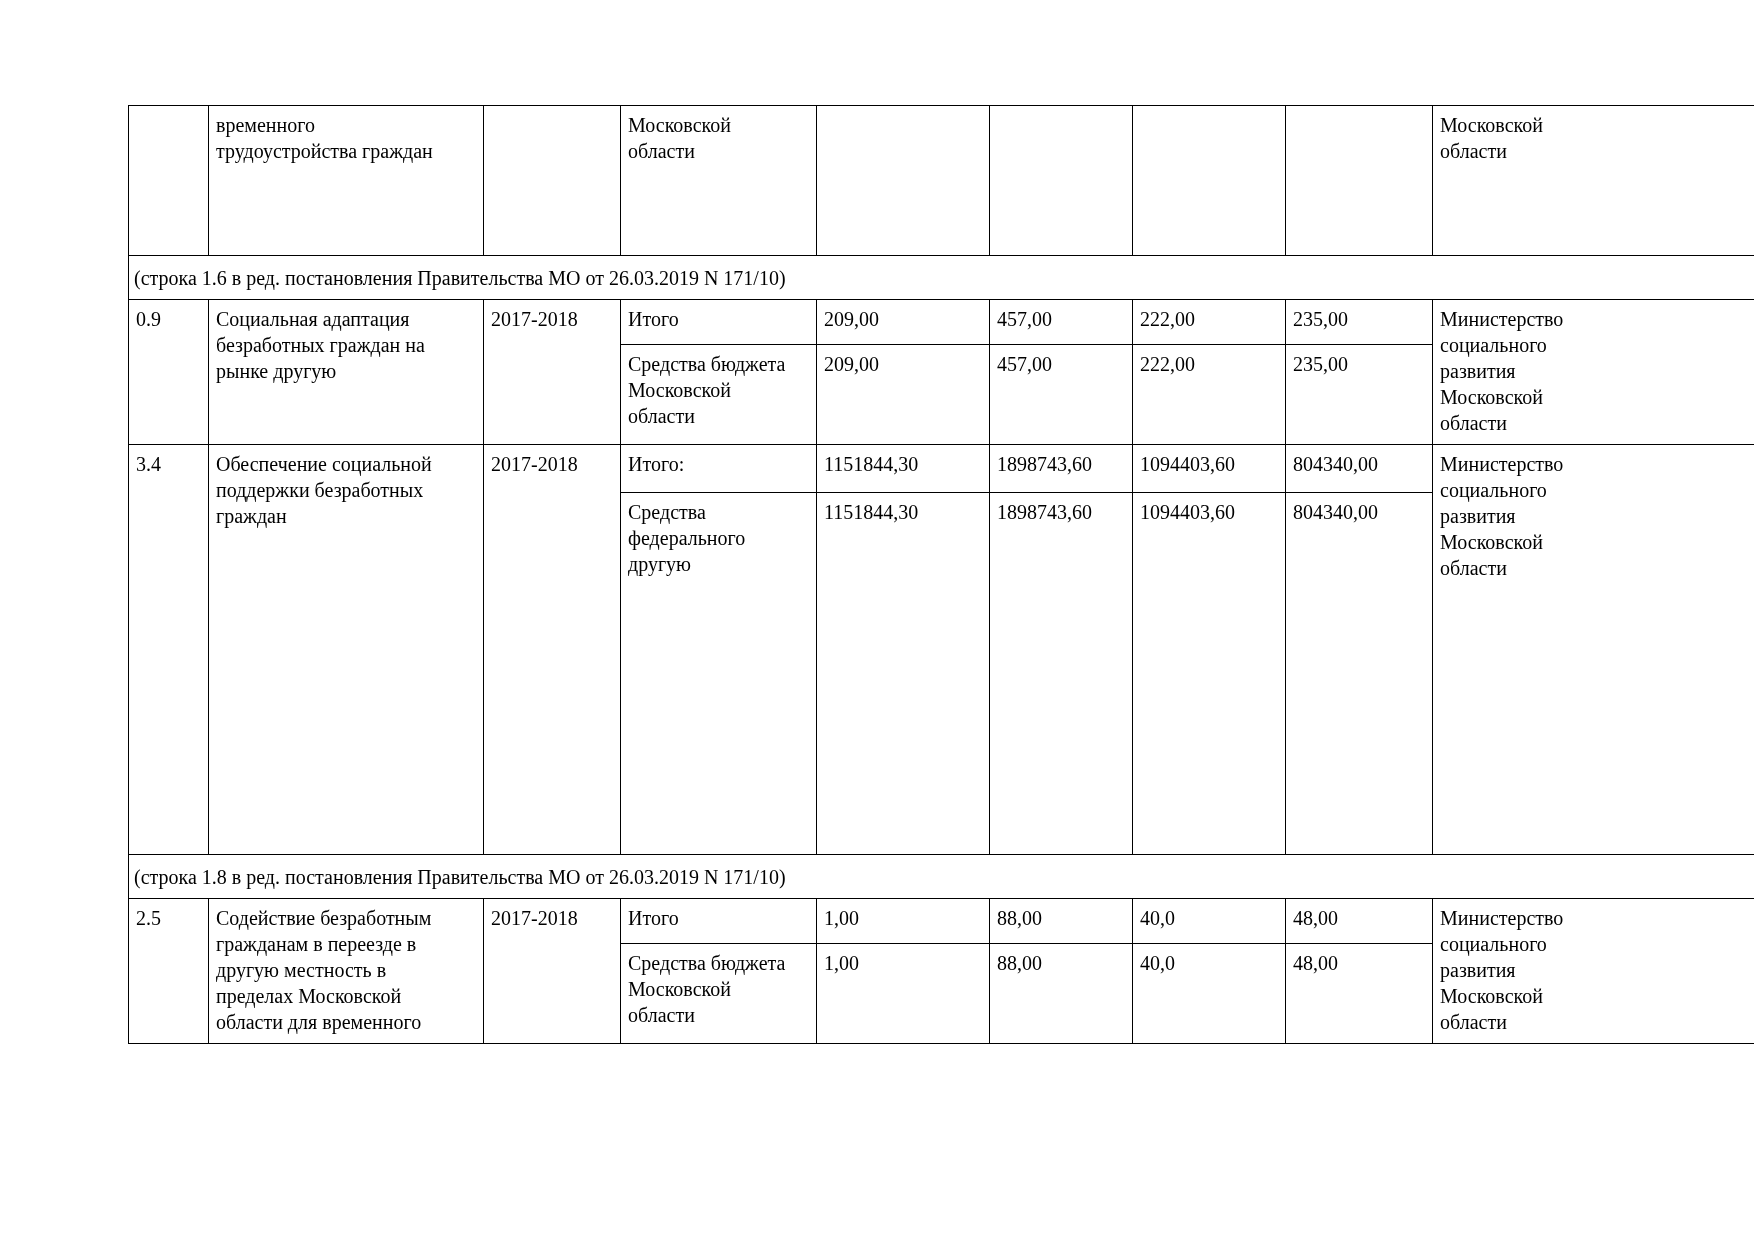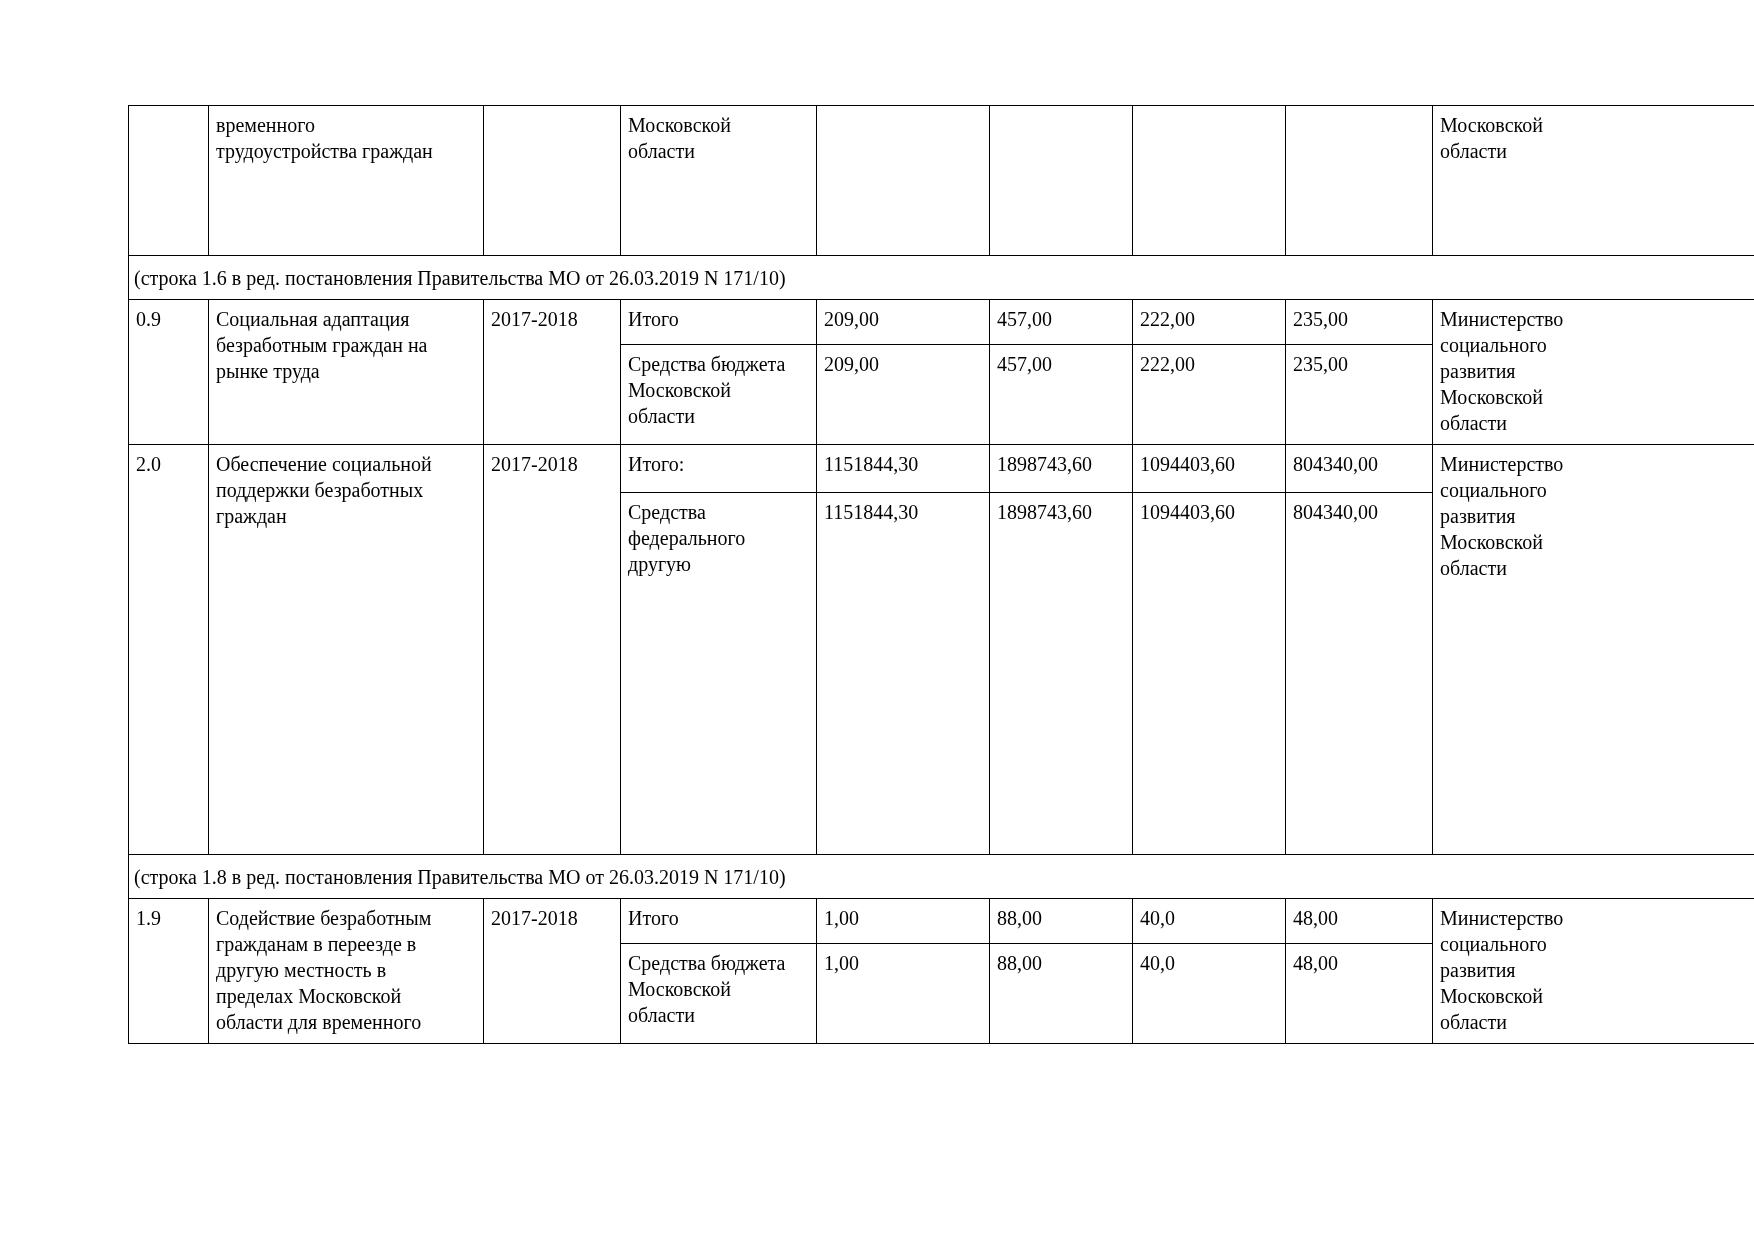--- a/index.html
+++ b/index.html
@@ -80,21 +80,21 @@
       </td>
     </tr>
 
     <tr class="h44 note-row">
       <td colspan="9">(строка 1.6 в ред. постановления Правительства МО от 26.03.2019 N 171/10)</td>
     </tr>
 
     <tr class="h45">
       <td rowspan="2">0.9</td>
       <td rowspan="2">
-        <div class="w243">Социальная адаптация безработным граждан на рынке труда</div>
+        <div class="w243">Социальная адаптация безработных граждан на рынке другую</div>
       </td>
       <td rowspan="2">2017-2018</td>
       <td>
         <div class="w165">Итого</div>
       </td>
       <td>209,00</td>
       <td>457,00</td>
       <td>222,00</td>
       <td>235,00</td>
       <td rowspan="2">
@@ -105,21 +105,21 @@
       <td>
         <div class="w165">Средства бюджета Московской области</div>
       </td>
       <td>209,00</td>
       <td>457,00</td>
       <td>222,00</td>
       <td>235,00</td>
     </tr>
 
     <tr class="h48">
-      <td rowspan="2">2.0</td>
+      <td rowspan="2">3.4</td>
       <td rowspan="2">
         <div class="w243">Обеспечение социальной поддержки безработных граждан</div>
       </td>
       <td rowspan="2">2017-2018</td>
       <td>
         <div class="w165">Итого:</div>
       </td>
       <td>1151844,30</td>
       <td>1898743,60</td>
       <td>1094403,60</td>
@@ -136,21 +136,21 @@
       <td>1898743,60</td>
       <td>1094403,60</td>
       <td>804340,00</td>
     </tr>
 
     <tr class="h44 note-row">
       <td colspan="9">(строка 1.8 в ред. постановления Правительства МО от 26.03.2019 N 171/10)</td>
     </tr>
 
     <tr class="h45">
-      <td rowspan="2">1.9</td>
+      <td rowspan="2">2.5</td>
       <td rowspan="2">
         <div class="w243">Содействие безработным гражданам в переезде в другую местность в пределах Московской области для временного</div>
       </td>
       <td rowspan="2">2017-2018</td>
       <td>
         <div class="w165">Итого</div>
       </td>
       <td>1,00</td>
       <td>88,00</td>
       <td>40,0</td>

